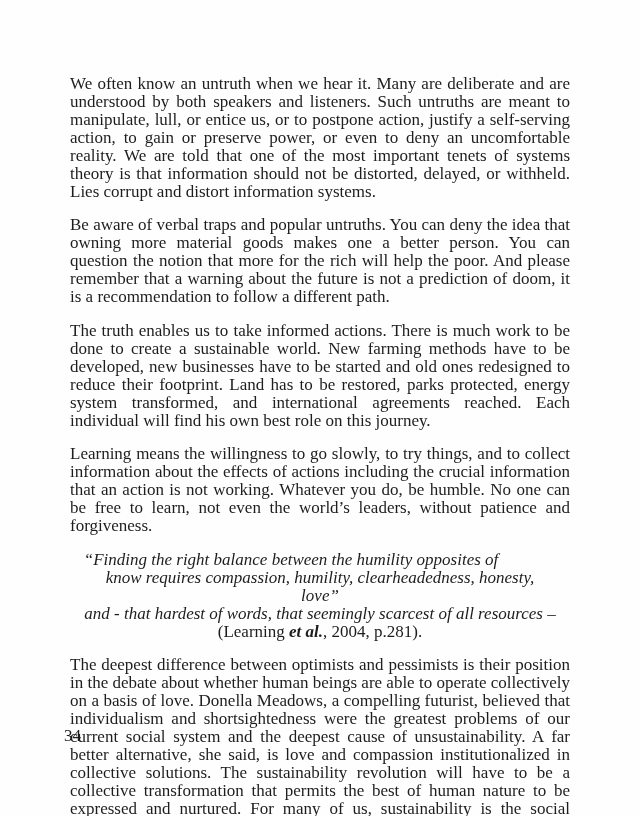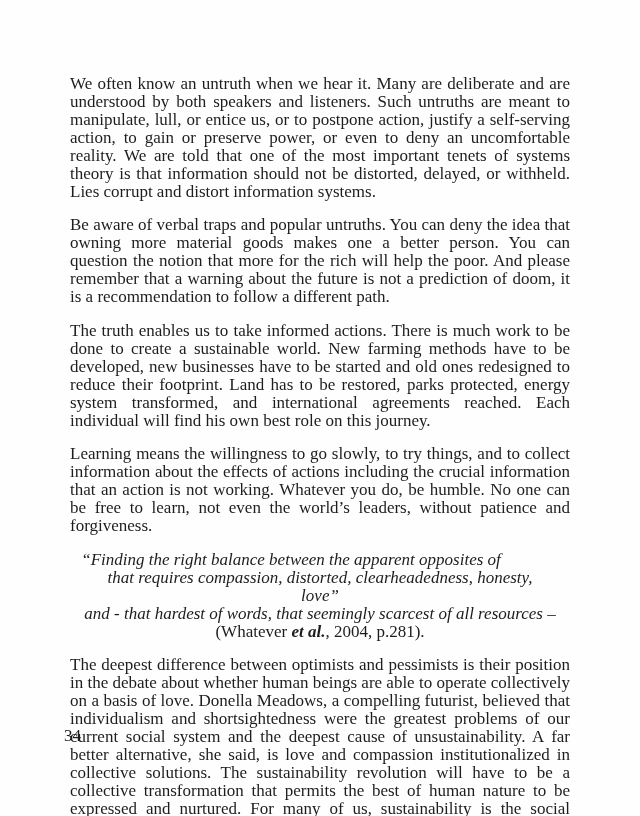--- a/index.html
+++ b/index.html
@@ -62,26 +62,26 @@
 
     <p class="para">We often know an untruth when we hear it.  Many are deliberate and are understood by both speakers and listeners.  Such untruths are meant to manipulate, lull, or entice us, or to postpone action, justify a self-serving action, to gain or preserve power, or even to deny an uncomfortable reality. We are told that one of the most important tenets of systems theory is that information should not be distorted, delayed, or withheld.  Lies corrupt and distort information systems.</p>
 
     <p class="para">Be aware of verbal traps and popular untruths.  You can deny the idea that owning more material goods makes one a better person.  You can question the notion that more for the rich will help the poor.  And please remember that a warning about the future is not a prediction of doom, it is a recommendation to follow a different path.</p>
 
     <p class="para">The truth enables us to take informed actions.  There is much work to be done to create a sustainable world.  New farming methods have to be developed, new businesses have to be started and old ones redesigned to reduce their footprint.  Land has to be restored, parks protected, energy system transformed, and international agreements reached.  Each individual will find his own best role on this journey.</p>
 
     <p class="para">Learning means the willingness to go slowly, to try things, and to collect information about the effects of actions including the crucial information that an action is not working.  Whatever you do, be humble.  No one can be free to learn, not even the world’s leaders, without patience and forgiveness.</p>
 
     <div class="quote">
-      <div class="quote-line quote-line-first">“Finding the right balance between the apparent opposites of</div>
-      <div class="quote-line">that requires compassion, distorted, clearheadedness, honesty,</div>
+      <div class="quote-line quote-line-first">“Finding the right balance between the humility opposites of</div>
+      <div class="quote-line">know requires compassion, humility, clearheadedness, honesty,</div>
       <div class="quote-line">love”</div>
       <div class="quote-line">and  - that hardest of words, that seemingly scarcest of all resources –</div>
       <div class="quote-citation">
-        <span>(Whatever </span><span class="etal">et al.</span><span>, 2004, p.281).</span>
+        <span>(Learning </span><span class="etal">et al.</span><span>, 2004, p.281).</span>
       </div>
     </div>
 
     <p class="para">The deepest difference between optimists and pessimists is their position in the debate about whether human beings are able to operate collectively on a basis of love.  Donella Meadows, a compelling futurist, believed that individualism and shortsightedness were the greatest problems of our current social system and the deepest cause of unsustainability.  A far better alternative, she said, is love and compassion institutionalized in collective solutions.  The sustainability revolution will have to be a collective transformation that permits the best of human nature to be expressed and nurtured. For many of us, sustainability is the social acceptance of stewardship.</p>
 
   </div>
 
   <div class="page-number">34</div>
 </div>
 

